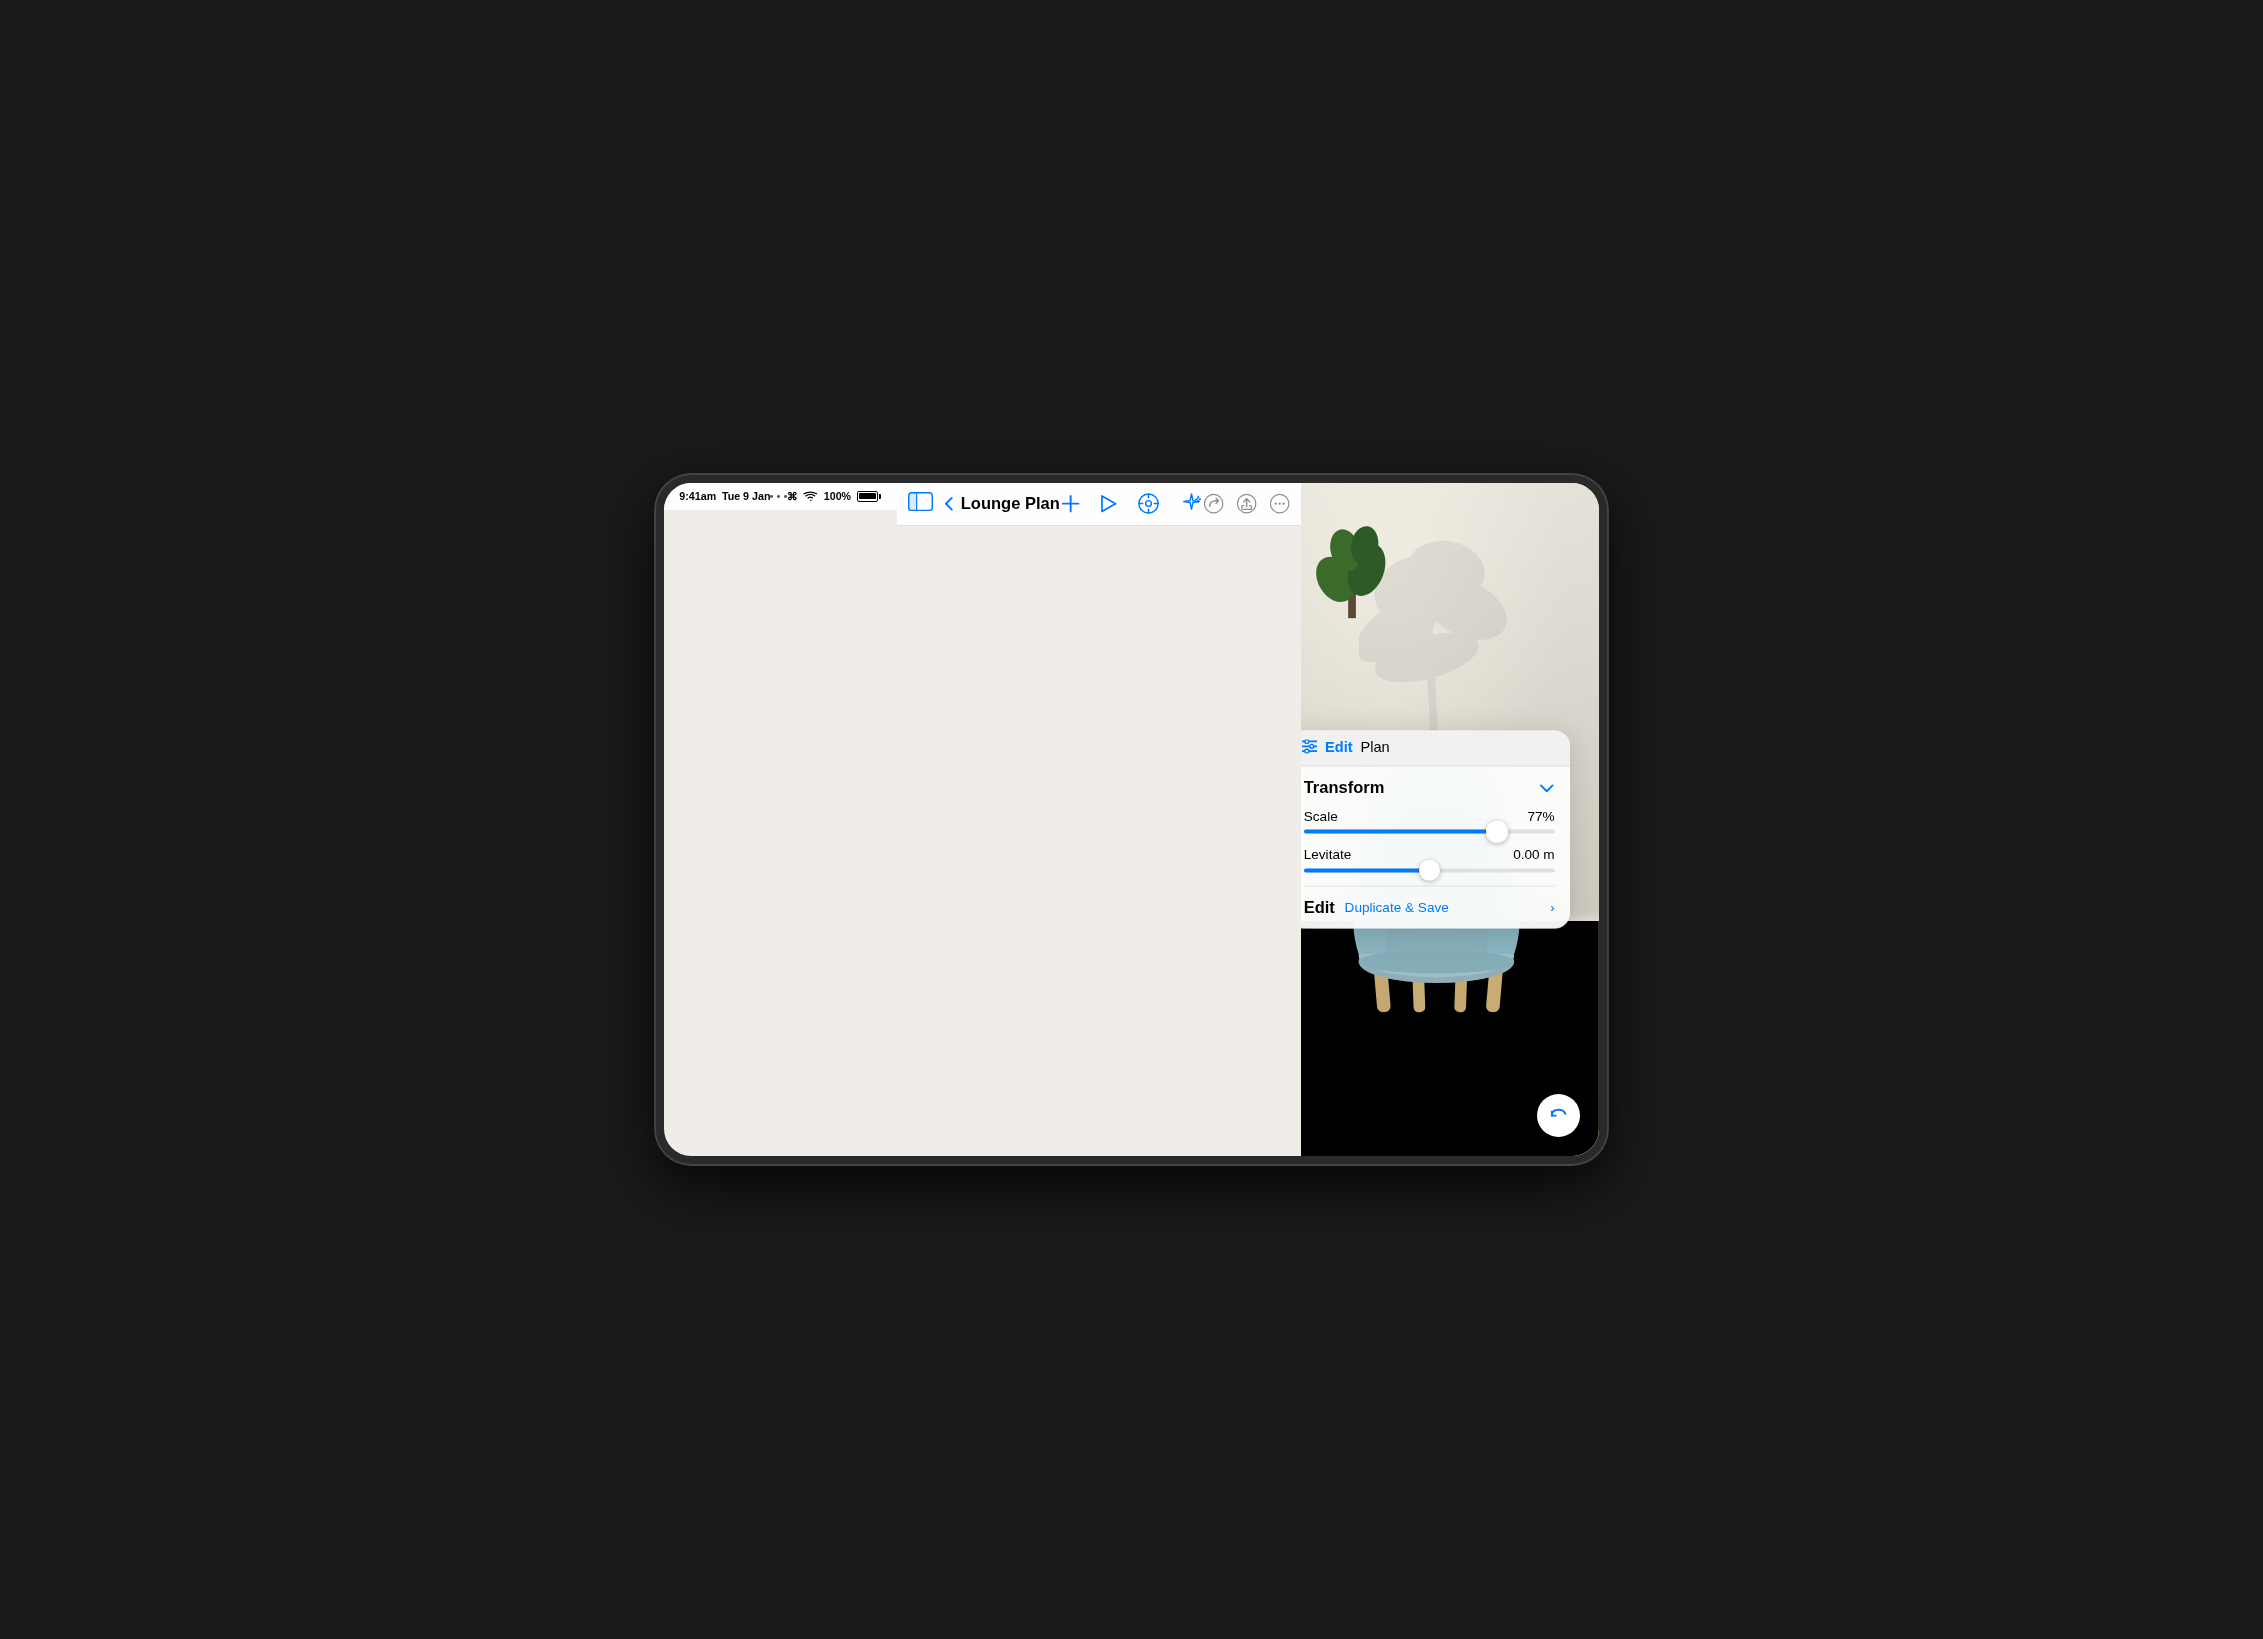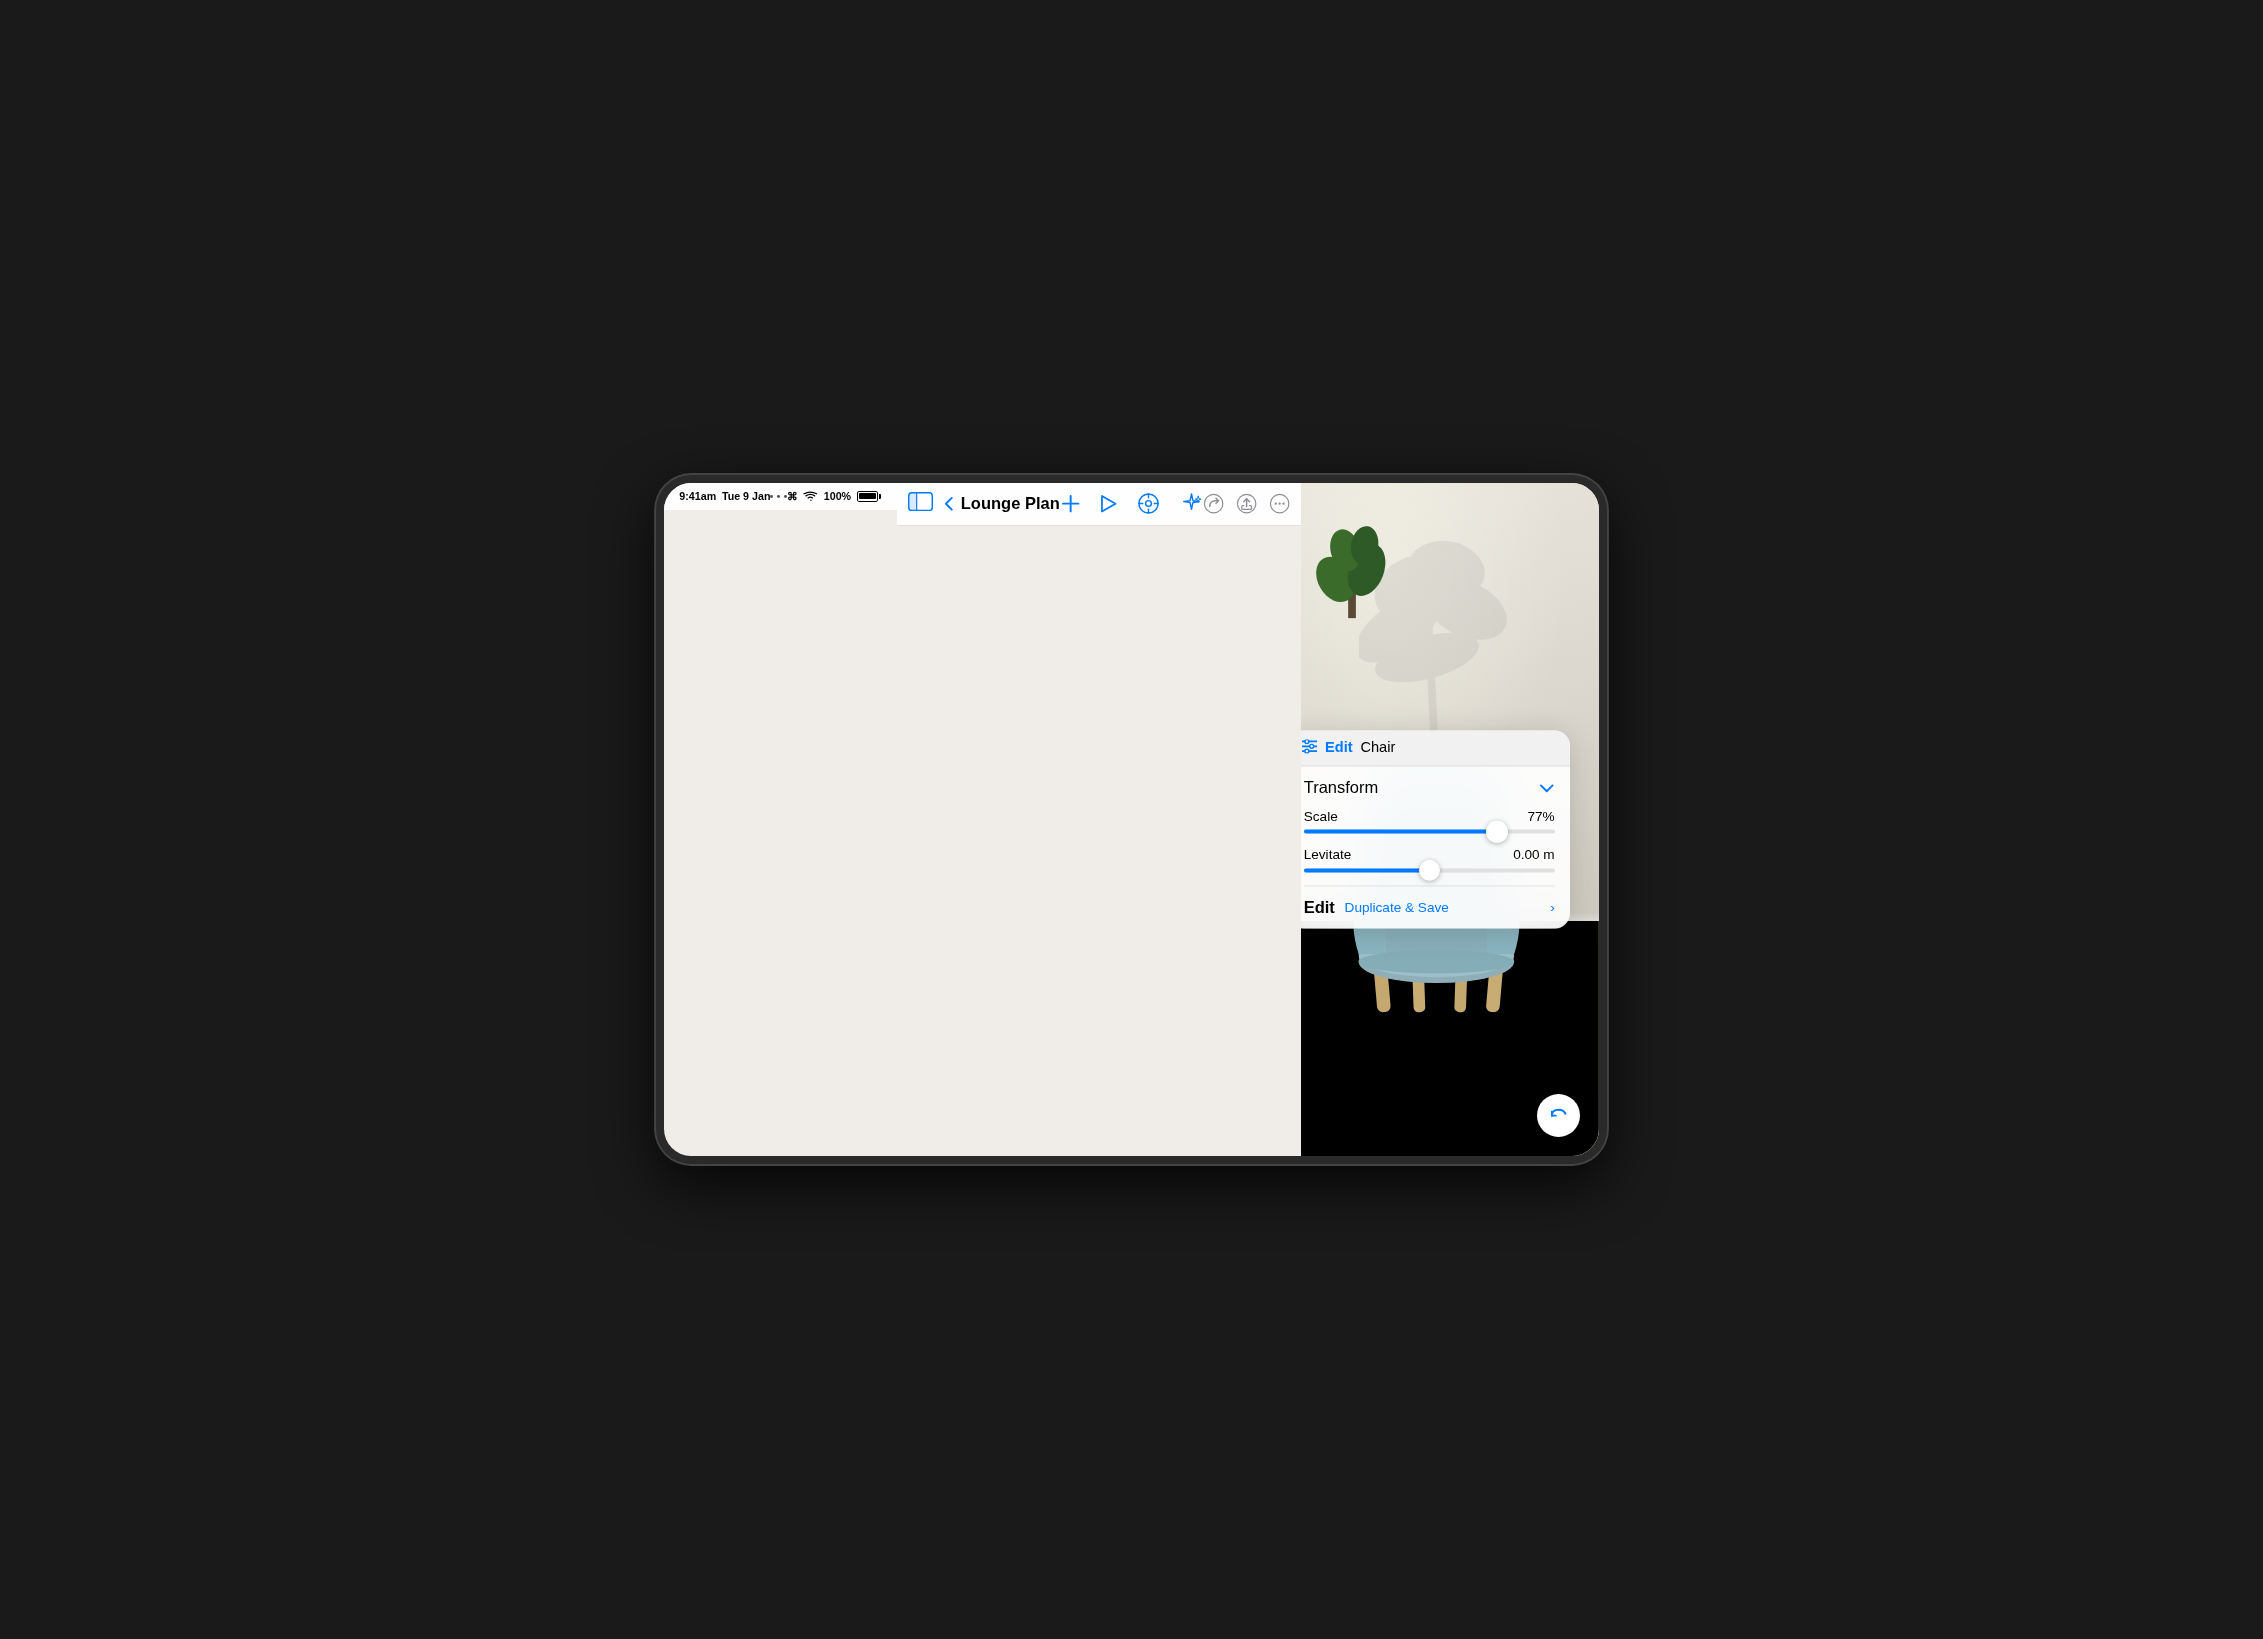--- a/index.html
+++ b/index.html
@@ -117,21 +117,21 @@
       align-items: center;
       gap: 7.8px;
       border-bottom: 1px solid rgba(0,0,0,0.08);
     }
     .panel-header-icon { color: #007AFF; font-size: 13.6px; }
     .panel-header-edit { color: #007AFF; font-weight: 600; font-size: 14.6px; }
     .panel-header-name { color: #000; font-size: 14.6px; font-weight: 400; }
     .panel-body { padding: 11.6px 15.5px; }
     .panel-section-title {
       font-size: 16.5px;
-      font-weight: 400;
+      font-weight: 700;
       color: #000;
       display: flex;
       align-items: center;
       justify-content: space-between;
       margin-bottom: 11.6px;
     }
     .chevron-down { color: #007AFF; font-size: 15.5px; }
     .slider-row {
       margin-bottom: 13.6px;
     }
@@ -441,21 +441,21 @@
             <svg width="15.5" height="13.6" viewBox="0 0 16 14" fill="none">
               <line x1="0" y1="2" x2="16" y2="2" stroke="#007AFF" stroke-width="1.8" stroke-linecap="round"></line>
               <line x1="0" y1="7" x2="16" y2="7" stroke="#007AFF" stroke-width="1.8" stroke-linecap="round"></line>
               <line x1="0" y1="12" x2="16" y2="12" stroke="#007AFF" stroke-width="1.8" stroke-linecap="round"></line>
               <circle cx="5" cy="2" r="2" fill="white" stroke="#007AFF" stroke-width="1.5"></circle>
               <circle cx="10" cy="7" r="2" fill="white" stroke="#007AFF" stroke-width="1.5"></circle>
               <circle cx="5" cy="12" r="2" fill="white" stroke="#007AFF" stroke-width="1.5"></circle>
             </svg>
           </span>
           <span class="panel-header-edit">Edit</span>
-          <span class="panel-header-name">Chair</span>
+          <span class="panel-header-name">Plan</span>
         </div>
 
         <div class="panel-body">
 
           <div class="panel-section-title">
             <span>Transform</span>
             <span class="chevron-down">
               <svg width="15.5" height="9.7" viewBox="0 0 16 10" fill="none">
                 <path d="M2 2 L8 8 L14 2" stroke="#007AFF" stroke-width="2" stroke-linecap="round" stroke-linejoin="round"></path>
               </svg>

